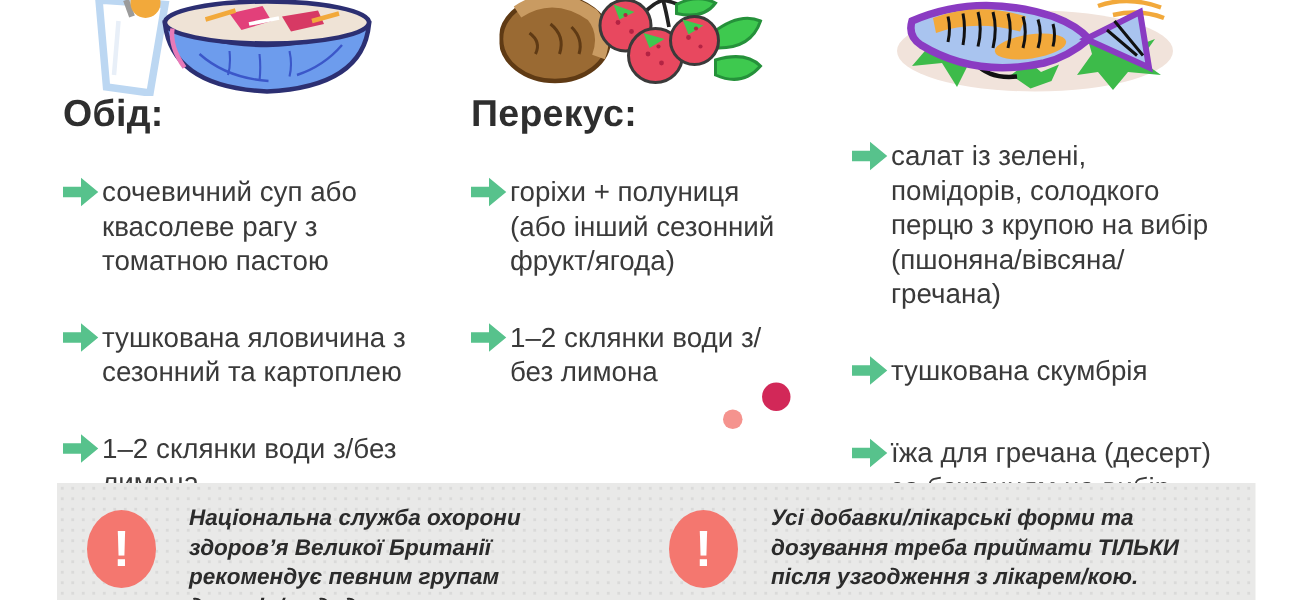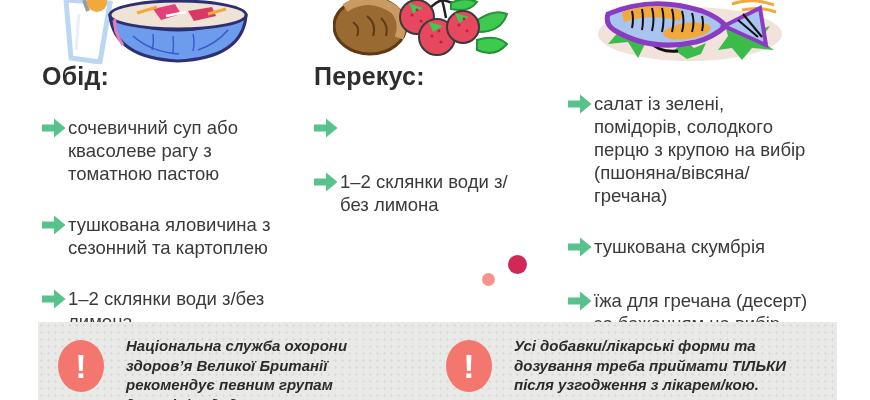--- a/index.html
+++ b/index.html
@@ -147,20 +147,21 @@
     </ul>
   </section>
 
   <section class="col col-snack">
     <h2 class="col-heading">Перекус:</h2>
     <ul class="meal-list">
       <li class="meal-item">
         <span class="arrow-wrap"><svg width="24" height="20" viewBox="0 0 24 20">
               <path d="M0,6.5 L12,6.5 L12,0.5 L23.5,10 L12,19.5 L12,13.5 L0,13.5 Z" fill="#57c28c"></path>
             </svg></span>
+        <span class="meal-item-text">горіхи + полуниця (або інший сезонний фрукт/ягода)</span>
       </li>
       <li class="meal-item">
         <span class="arrow-wrap"><svg width="24" height="20" viewBox="0 0 24 20">
               <path d="M0,6.5 L12,6.5 L12,0.5 L23.5,10 L12,19.5 L12,13.5 L0,13.5 Z" fill="#57c28c"></path>
             </svg></span>
         <span class="meal-item-text">1–2 склянки води з/без лимона</span>
       </li>
     </ul>
   </section>
 

